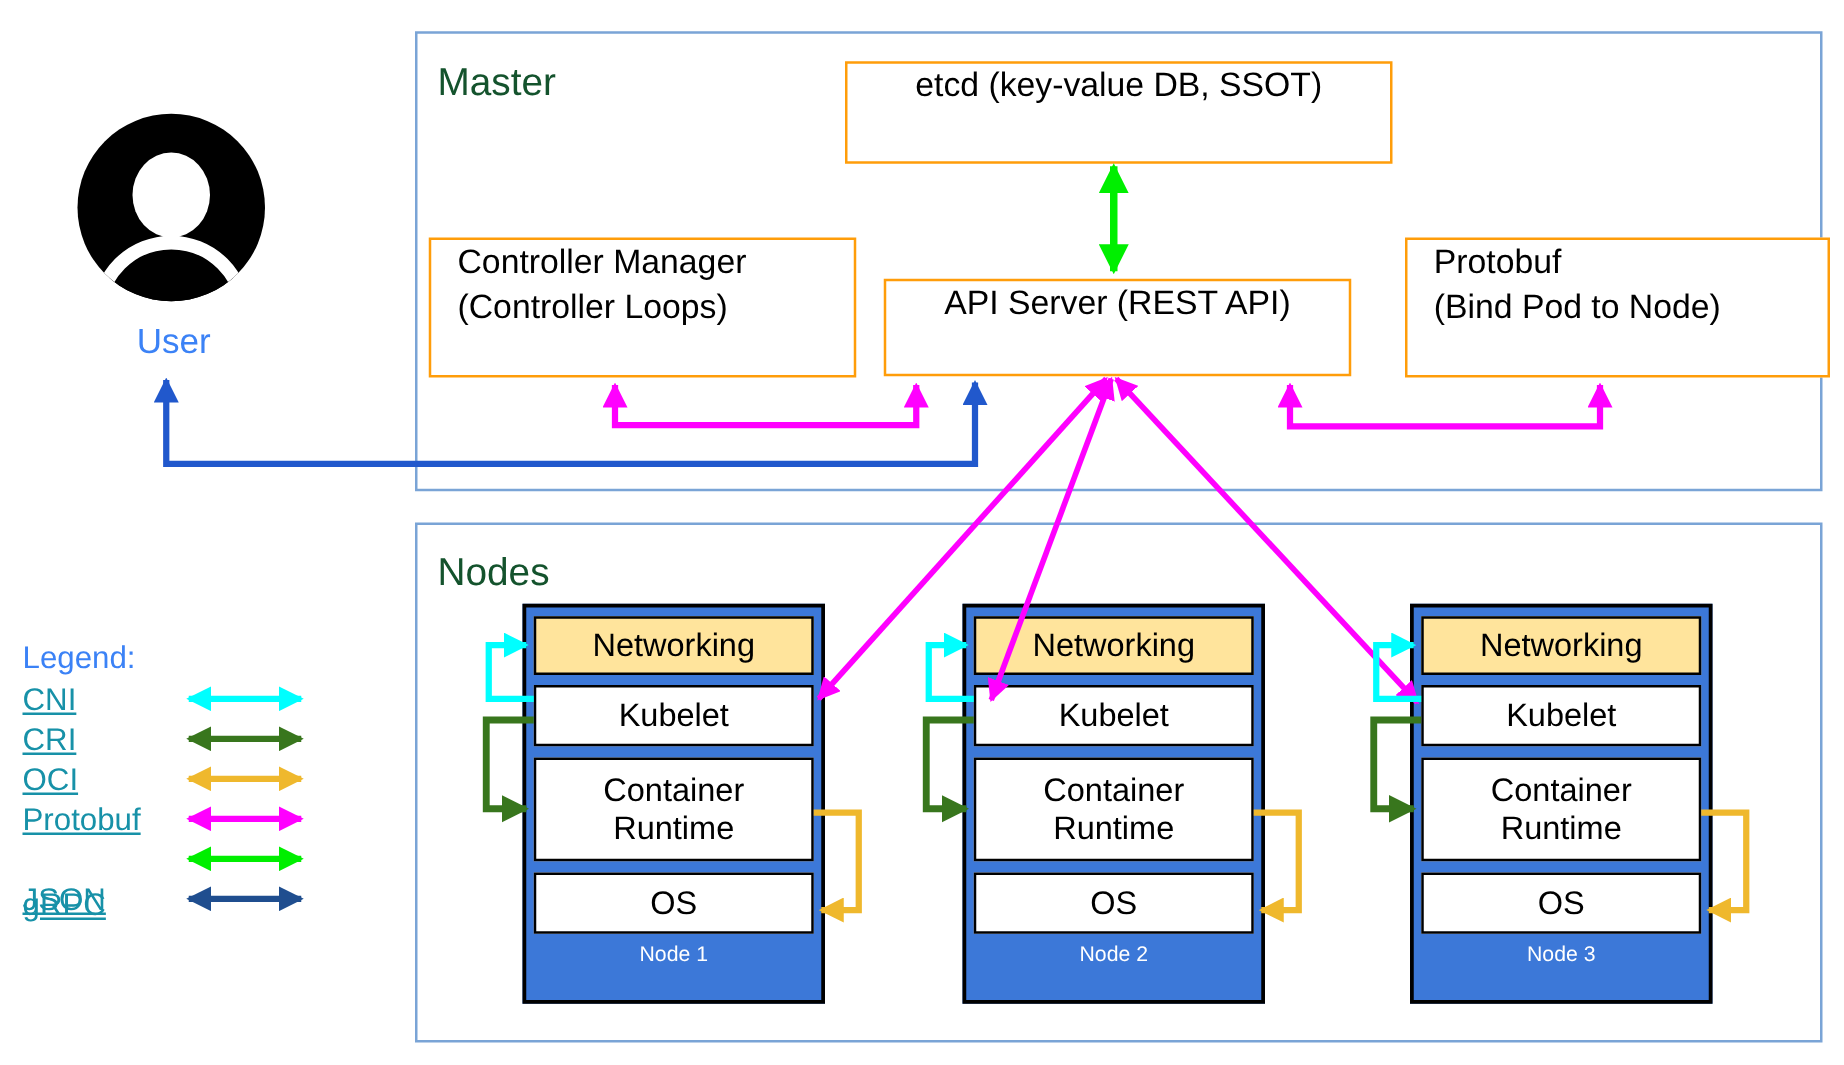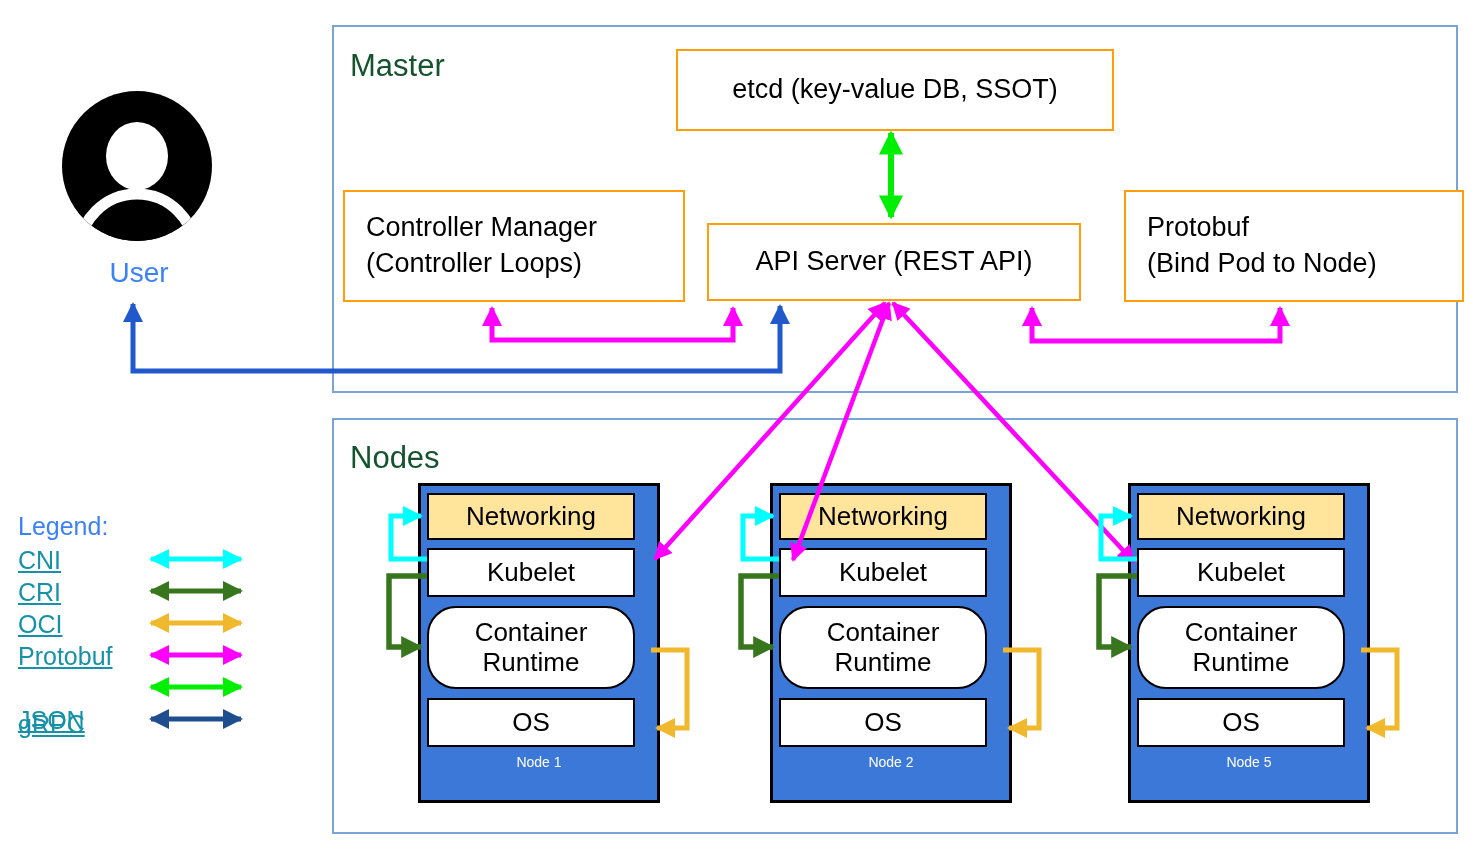--- a/index.html
+++ b/index.html
@@ -7,35 +7,35 @@
     --networking-fill:#ffe49c; --link-teal:#1791a8;
     --cni:#00ffff; --cri:#38761d; --oci:#efb82d; --protobuf:#ff00ff;
     --grpc:#00ef00; --json:#1f4e8f; --user-link:#2158cc;
   }
   html,body{margin:0;padding:0;background:#fff;}
   .canvas{position:relative;width:1475px;height:852px;background:#fff;
     font-family:"Liberation Sans",sans-serif;color:#000;overflow:hidden;}
   .frame{position:absolute;border:2px solid var(--frame-border);background:#fff;}
   .frame-title{position:absolute;font-size:31px;color:#14532d;white-space:nowrap;}
   .obox{position:absolute;border:2.5px solid var(--orange-border);background:#fff;
-    display:flex;flex-direction:column;align-items:center;justify-content:center;
+    display:flex;flex-direction:column;align-items:center;
     font-size:27px;line-height:1.32;text-align:center;}
   .obox.leftalign{align-items:flex-start;padding-left:21px;text-align:left;}
   .node{position:absolute;top:483px;width:242px;height:320px;
     background:var(--node-blue);border:3px solid #000;box-sizing:border-box;}
-  .layer{position:absolute;left:6px;width:208px;background:#fff;border:2.5px solid #000;
+  .layer{position:absolute;left:6px;width:224px;background:#fff;border:2.5px solid #000;
     box-sizing:border-box;display:flex;align-items:center;justify-content:center;
     font-size:26px;line-height:1.12;text-align:center;}
   .layer.networking{background:var(--networking-fill);}
   .layer.l-net{top:7px;height:47px;}
   .layer.l-kub{top:62px;height:49px;}
-  .layer.l-crt{top:120px;height:83px;padding:0 24px;border-radius:29px;}
+  .layer.l-crt{top:120px;height:83px;padding:0 24px;}
   .layer.l-os{top:212px;height:49px;}
   .node-label{position:absolute;left:0;right:0;top:268px;text-align:center;
-    color:#fff;font-size:14px;}
+    color:#fff;font-size:17px;}
   .legend-title{position:absolute;left:18px;top:512px;font-size:25px;color:#3b82f6;}
   .legend-link{position:absolute;left:18px;font-size:25px;color:var(--link-teal);
     text-decoration:underline;cursor:pointer;white-space:nowrap;}
   .user-label{position:absolute;left:79px;top:257px;width:120px;text-align:center;
     font-size:28px;color:#3b82f6;}
   svg.overlay{position:absolute;left:0;top:0;pointer-events:none;z-index:5;}
   .usericon{position:absolute;left:52px;top:84px;z-index:1;}
   .st-cni{stroke:var(--cni);} .mkf-cni{fill:var(--cni);}
   .st-cri{stroke:var(--cri);} .mkf-cri{fill:var(--cri);}
   .st-oci{stroke:var(--oci);} .mkf-oci{fill:var(--oci);}
@@ -102,21 +102,21 @@
     <div class="layer l-crt">Container Runtime</div>
     <div class="layer l-os">OS</div>
     <div class="node-label">Node 2</div>
   </div>
 
   <div class="node" style="left:1128px;">
     <div class="layer networking l-net">Networking</div>
     <div class="layer l-kub">Kubelet</div>
     <div class="layer l-crt">Container Runtime</div>
     <div class="layer l-os">OS</div>
-    <div class="node-label">Node 5</div>
+    <div class="node-label">Node 3</div>
   </div>
 
   <div class="legend-title">Legend:</div>
   <div class="legend-link" style="top:546px;">CNI</div>
   <div class="legend-link" style="top:578px;">CRI</div>
   <div class="legend-link" style="top:610px;">OCI</div>
   <div class="legend-link" style="top:642px;">Protobuf</div>
   <div class="legend-link" style="top:710px;">gRPC</div>
   <div class="legend-link" style="top:706px;">JSON</div>
 

